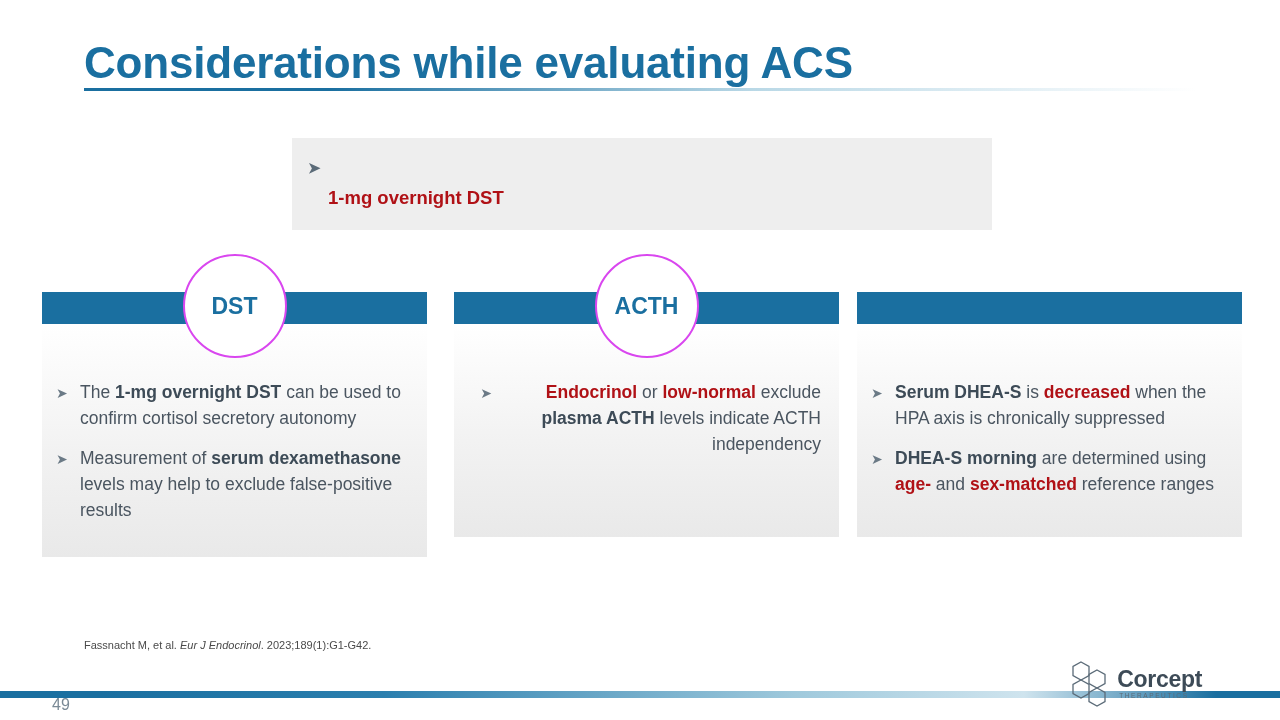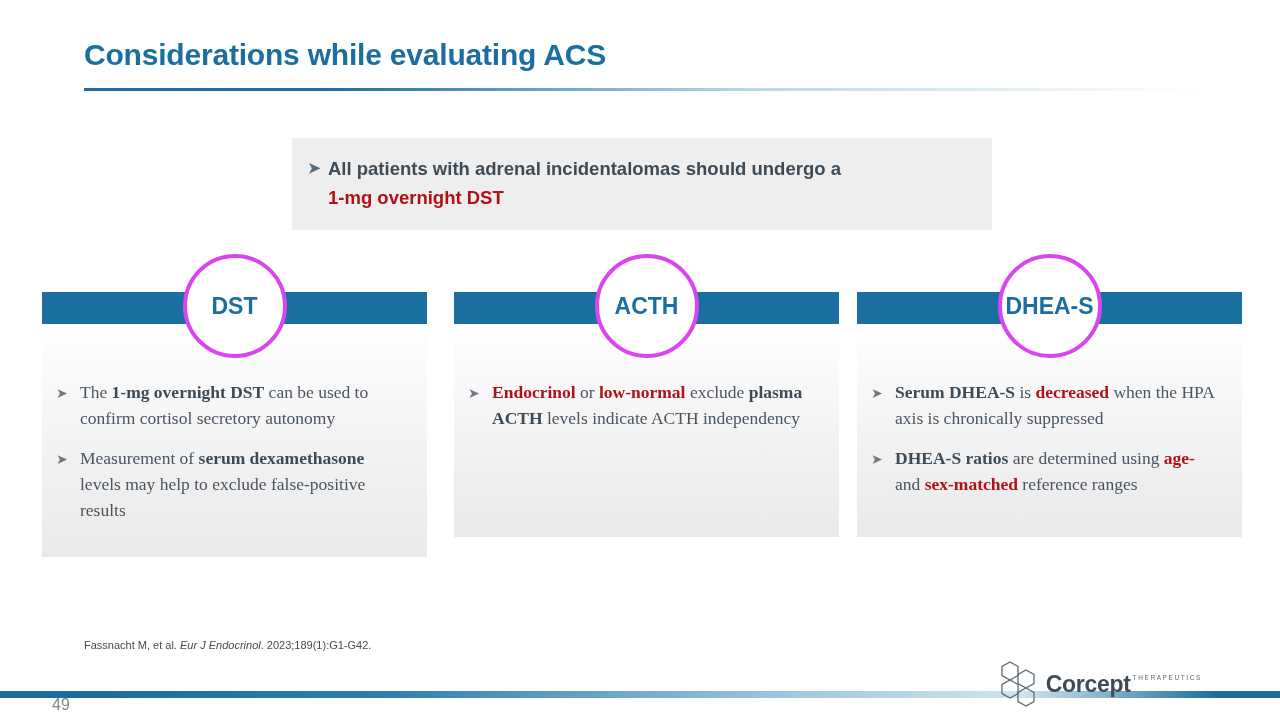--- a/index.html
+++ b/index.html
@@ -11,21 +11,21 @@
     font-family: "Liberation Sans", sans-serif;
     position: relative;
     overflow: hidden;
   }
 
   
   .slide-title {
     position: absolute;
     left: 84px;
     top: 38px;
-    font-size: 30px;
+    font-size: 44px;
     font-weight: bold;
     color: #1a6fa0;
     letter-spacing: -0.2px;
   }
   .title-rule {
     position: absolute;
     left: 84px;
     top: 88px;
     width: 1112px;
     height: 3px;
@@ -69,21 +69,21 @@
   }
   .red { color: #b01116; }
 
   
   .col {
     position: absolute;
     top: 292px;
     width: 385px;
   }
   .col-1 { left: 42px; }
-  .col-2 { left: 454px; }
+  .col-2 { left: 454px; text-align: right; }
   .col-3 { left: 857px; }
 
   .col-header {
     height: 32px;
     background: #1a6fa0;
     width: 100%;
   }
   .col-body {
     background: linear-gradient(to bottom, #ffffff 0%, #f2f2f2 55%, #e9e9e9 100%);
     padding: 56px 18px 20px 14px;
@@ -93,21 +93,21 @@
 
   .circle {
     position: absolute;
     top: -38px;
     left: 50%;
     transform: translateX(-50%);
     width: 104px;
     height: 104px;
     border-radius: 50%;
     background: #ffffff;
-    border: 4px solid #d946ef;
+    border: 2px solid #d946ef;
     display: flex;
     align-items: center;
     justify-content: center;
     color: #1a6fa0;
     font-size: 23px;
     font-weight: bold;
     z-index: 5;
   }
   .col-wrap { position: relative; }
 
@@ -117,21 +117,21 @@
     font-size: 17.5px;
     line-height: 1.48;
     color: #4a5560;
   }
   .bullet .mark {
     flex: 0 0 24px;
     color: #6b7a86;
     font-size: 14px;
     padding-top: 3px;
   }
-  .bullet .txt { flex: 1; font-family: Liberation Serif, serif; }
+  .bullet .txt { flex: 1; }
   .b { font-weight: bold; color: #3d4b57; }
   .rb { font-weight: bold; color: #b01116; }
 
   
   .footnotes {
     position: absolute;
     left: 84px;
     top: 636px;
     width: 1010px;
     font-size: 11px;
@@ -162,21 +162,21 @@
   .logo {
     position: absolute;
     right: 78px;
     bottom: 12px;
     display: flex;
     align-items: center;
     gap: 4px;
   }
   .logo-text {
     display: flex;
-    flex-direction: row;
+    flex-direction: column;
     line-height: 1;
   }
   .logo-main {
     font-size: 23px;
     font-weight: bold;
     color: #3d4b57;
     letter-spacing: -0.3px;
   }
   .logo-sub {
     font-size: 6.5px;
@@ -189,21 +189,21 @@
 </head>
 <body>
 
 <div class="slide-title">Considerations while evaluating ACS</div>
 <div class="title-rule"></div>
 
 <div class="callout-bar"></div>
 <div class="callout">
   <div class="callout-inner">
     <span class="callout-arrow">➤</span>
-    <span>All patients with adrenal incidentalomas should undergo a </span><br>
+    <br>
     <span class="red">1-mg overnight DST</span>
   </div>
 </div>
 
 <div class="col col-1">
   <div class="col-wrap">
     <div class="col-header"></div>
     <div class="circle">DST</div>
     <div class="col-body">
 
@@ -232,31 +232,30 @@
         <span class="txt"><span class="rb">Endocrinol</span><span> or </span><span class="rb">low-normal</span><span> exclude </span><span class="b">plasma ACTH</span><span> levels indicate ACTH independency</span></span>
       </div>
 
     </div>
   </div>
 </div>
 
 <div class="col col-3">
   <div class="col-wrap">
     <div class="col-header"></div>
-    <div class="circle">DHEA-S</div>
     <div class="col-body">
 
       <div class="bullet">
         <span class="mark">➤</span>
         <span class="txt"><span class="b">Serum DHEA-S</span><span> is </span><span class="rb">decreased</span><span> when the HPA axis is chronically suppressed</span></span>
       </div>
 
       <div class="bullet">
         <span class="mark">➤</span>
-        <span class="txt"><span class="b">DHEA-S ratios</span><span> are determined using </span><span class="rb">age-</span><span> and </span><span class="rb">sex-matched</span><span> reference ranges</span></span>
+        <span class="txt"><span class="b">DHEA-S morning</span><span> are determined using </span><span class="rb">age-</span><span> and </span><span class="rb">sex-matched</span><span> reference ranges</span></span>
       </div>
 
     </div>
   </div>
 </div>
 
 <div class="footnotes">
   <div class="ref"><span>Fassnacht M, et al. </span><em>Eur J Endocrinol</em><span>. 2023;189(1):G1-G42.</span></div>
 </div>
 

